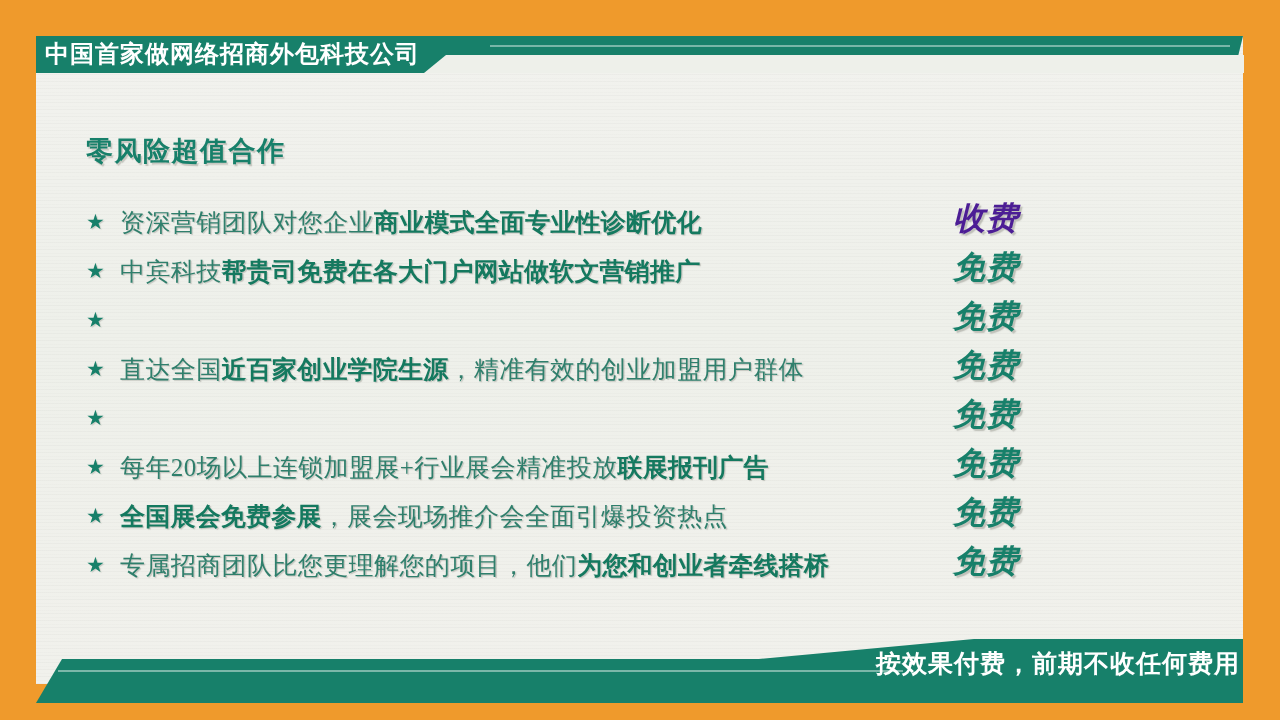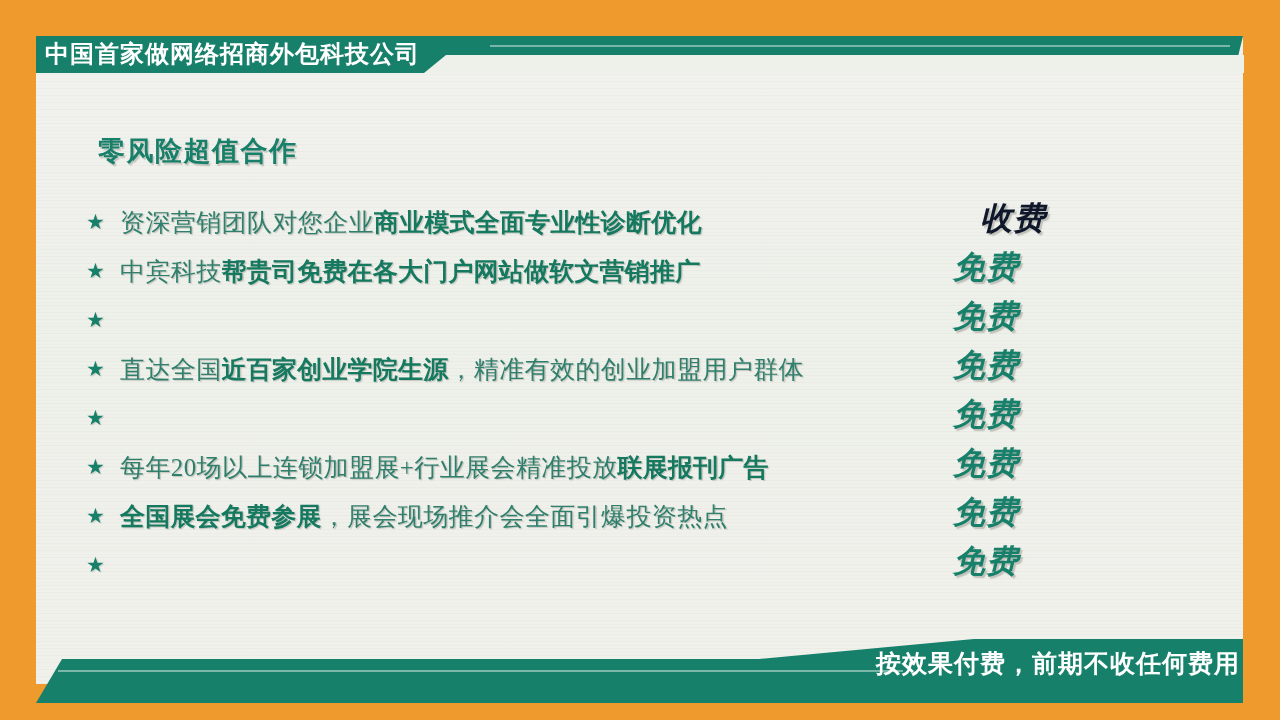--- a/index.html
+++ b/index.html
@@ -84,21 +84,20 @@
     position: absolute;
     left: 86px;
     top: 133px;
     color: #17806a;
     font-family: "Liberation Sans", "DejaVu Sans", sans-serif;
     font-weight: bold;
     font-size: 27px;
     letter-spacing: 1.5px;
     text-shadow: 1.5px 1.5px 1px rgba(120,120,110,0.35);
     white-space: nowrap;
-    margin-left: 12px;
   }
 
   
   .rows {
     position: absolute;
     left: 86px;
     top: 198px;
     width: 1100px;
   }
   .row {
@@ -142,21 +141,21 @@
     font-family: "Liberation Serif", "DejaVu Serif", serif;
     font-weight: bold;
     font-style: italic;
     font-size: 32px;
     line-height: 44px;
     letter-spacing: 1px;
     color: #17806a;
     text-shadow: 2px 2px 1.2px rgba(120,120,110,0.40);
     white-space: nowrap;
   }
-  .price.paid { color: #0f172a; text-align: center; }
+  .price.paid { color: #4c1d95; }
 
   
   .footer-bar {
     position: absolute;
     left: 36px;
     top: 659px;
     width: 1207px;
     height: 44px;
     background: #17806a;
     -webkit-clip-path: polygon(26px 0, 100% 0, 100% 100%, 0 100%);
@@ -230,20 +229,21 @@
       <div class="row">
         <span class="star">★</span>
         <span class="row-text"><span>每年20场以上连锁加盟展+行业展会精准投放</span><span class="b">联展报刊广告</span></span>
       </div>
       <div class="row">
         <span class="star">★</span>
         <span class="row-text"><span class="b">全国展会免费参展</span><span>，展会现场推介会全面引爆投资热点</span></span>
       </div>
       <div class="row">
         <span class="star">★</span>
+        <span class="row-text"><span>专属招商团队比您更理解您的项目，他们</span><span class="b">为您和创业者牵线搭桥</span></span>
       </div>
     </div>
 
   <div class="prices">
       <div class="price paid">收费</div>
       <div class="price">免费</div>
       <div class="price">免费</div>
       <div class="price">免费</div>
       <div class="price">免费</div>
       <div class="price">免费</div>

